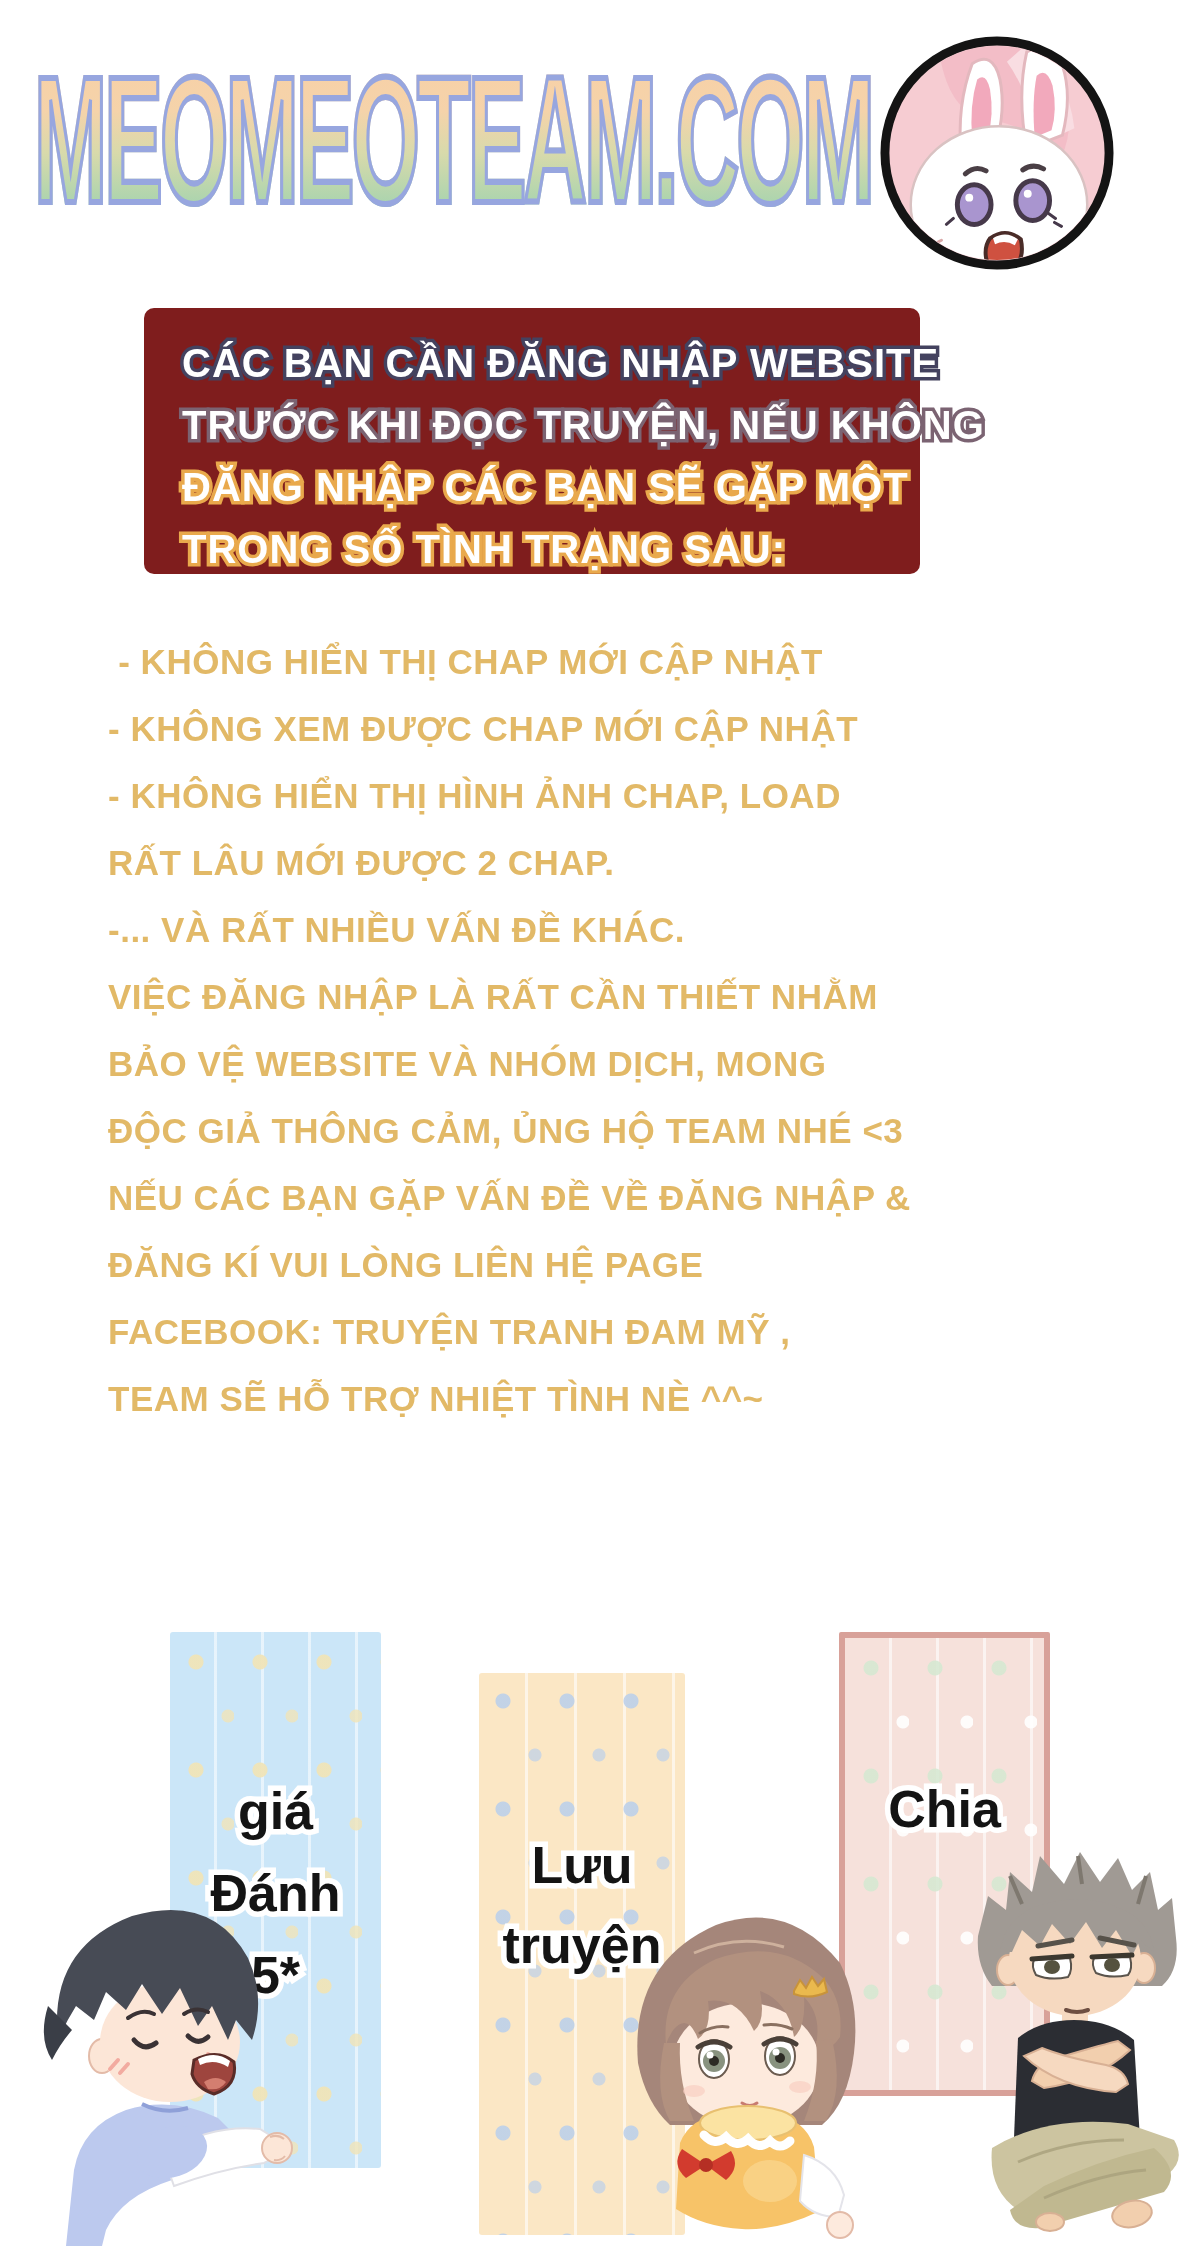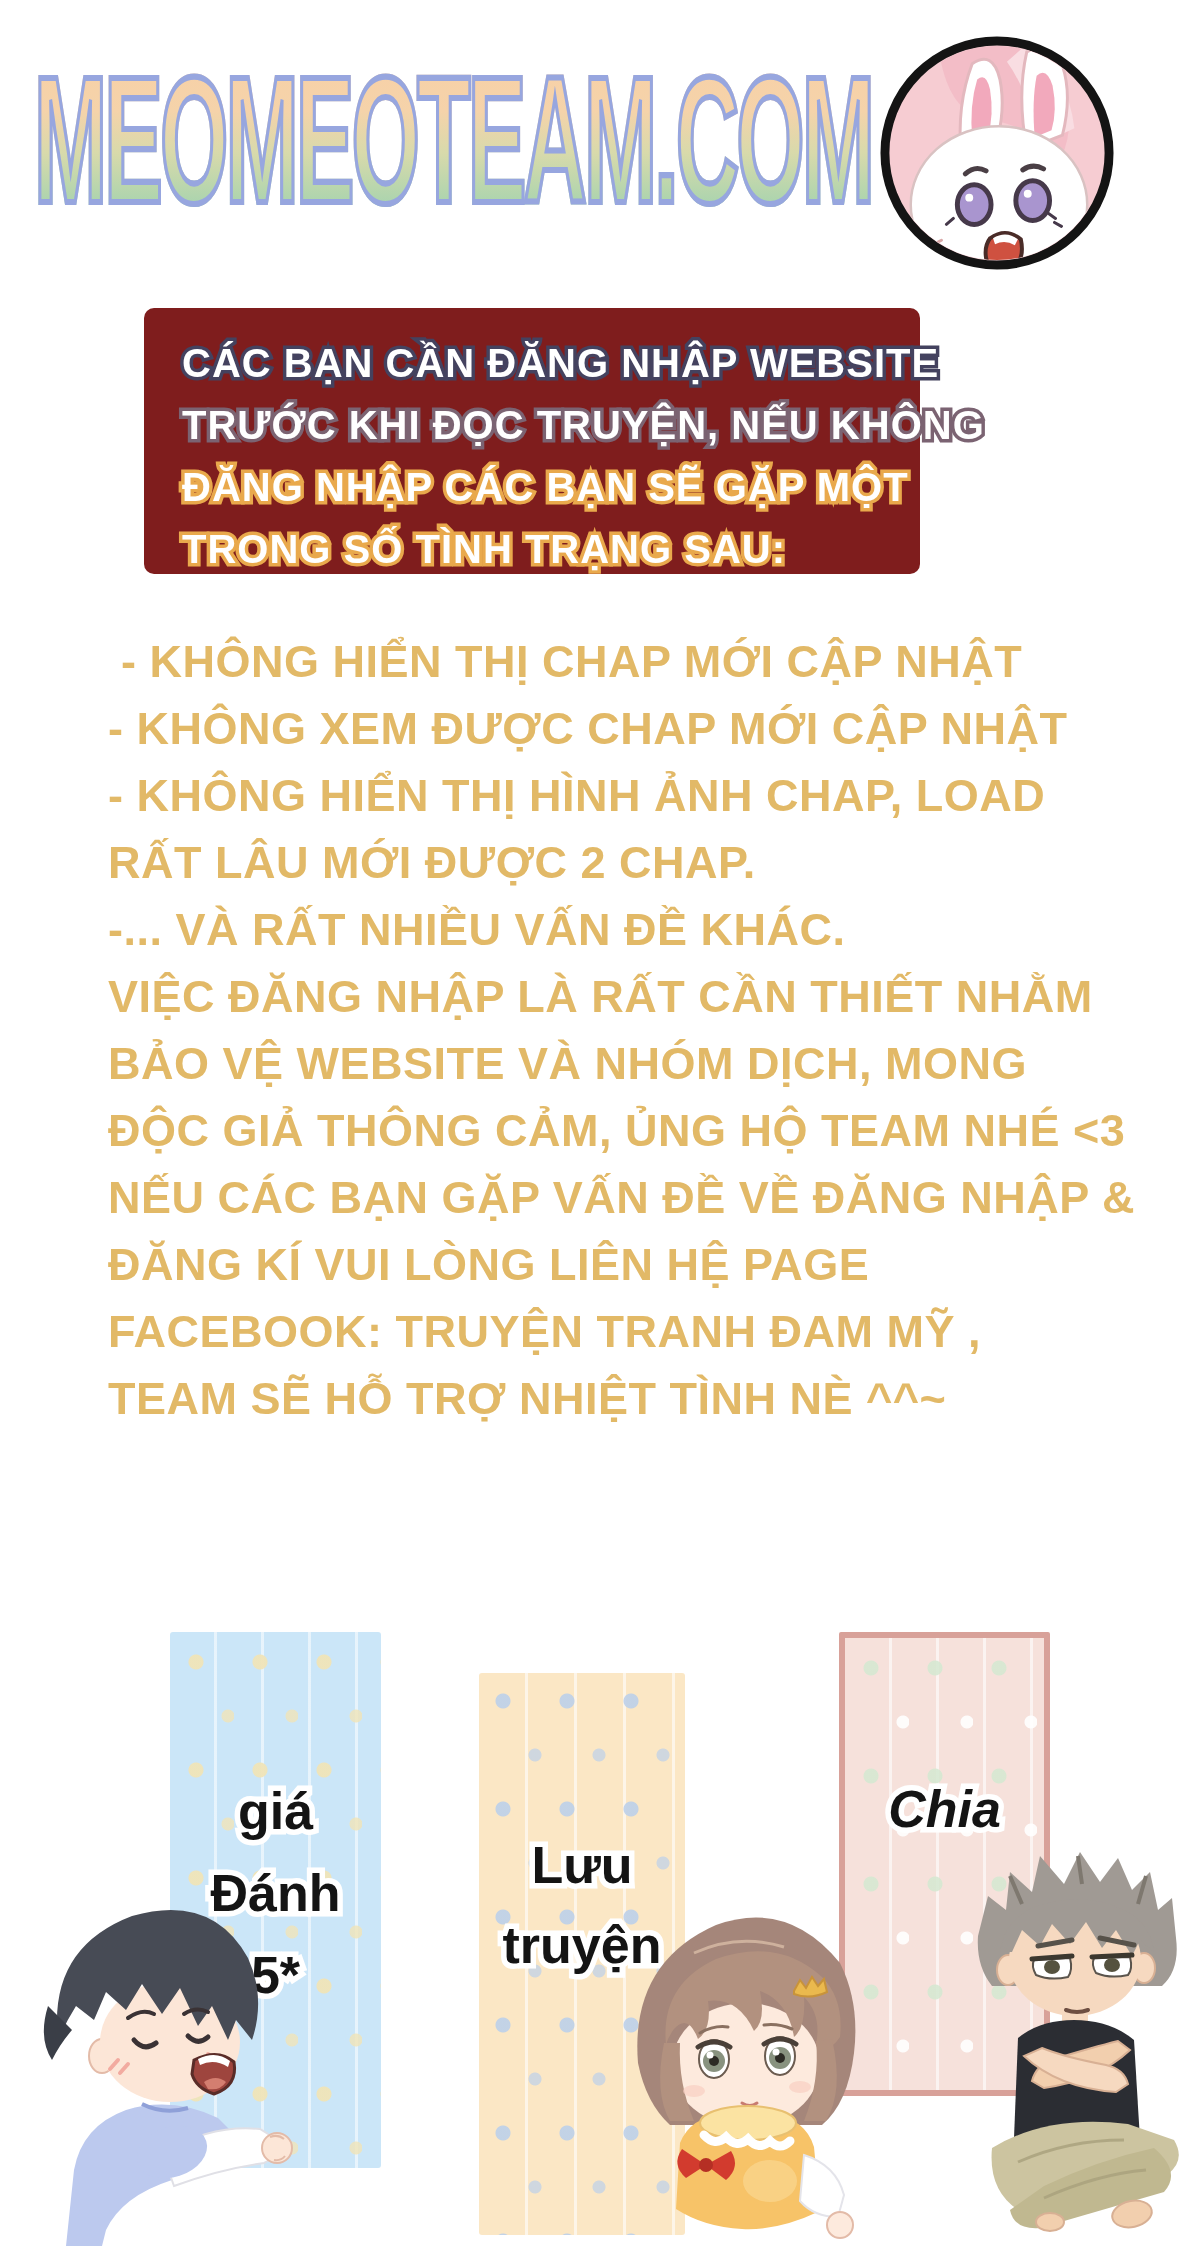--- a/index.html
+++ b/index.html
@@ -30,21 +30,21 @@
     font-weight:700; font-size:40px; line-height:62px; color:#ffffff;
     letter-spacing:1px; white-space:pre; paint-order:stroke fill;
   }
   .n1 { -webkit-text-stroke:7px #44425f; }
   .n2 { -webkit-text-stroke:7px #7b6372; }
   .n3 { -webkit-text-stroke:7px #e9a94c; }
 
   
   .body-text { position:absolute; left:108px; top:628px; width:1050px; }
   .body-line {
-    font-size:45px; font-weight:700; color:#e2b967; line-height:67px;
+    font-size:35px; font-weight:700; color:#e2b967; line-height:67px;
     white-space:pre; letter-spacing:0.5px;
   }
 
   
   .card { position:absolute; border-radius:3px; }
   .card-rate {
     left:170px; top:1632px; width:211px; height:536px;
     background-color:#cbe6f8;
     background-image:
       radial-gradient(circle at 26px 30px, rgba(240,228,184,.95) 7px, transparent 8px),
@@ -64,21 +64,20 @@
   }
   .card-share {
     left:839px; top:1632px; width:211px; height:464px;
     border:6px solid #d8a199; box-sizing:border-box; border-radius:2px;
     background-color:#f6e1db;
     background-image:
       radial-gradient(circle at 26px 30px, rgba(214,232,210,.9) 7px, transparent 8px),
       radial-gradient(circle at 58px 84px, rgba(255,255,255,.9) 6px, transparent 7px),
       repeating-linear-gradient(90deg, transparent 0 44px, rgba(255,255,255,.6) 44px 47px);
     background-size:64px 108px, 64px 108px, auto;
-    font-style:italic;
   }
   .card-label {
     position:absolute; left:0; width:100%; text-align:center; font-weight:700;
     color:#141414; -webkit-text-stroke:11px #ffffff; paint-order:stroke fill;
   }
   .card-rate  .card-label { top:138px; font-size:52px; line-height:82px; }
   .card-save  .card-label { top:152px; font-size:52px; line-height:80px; }
   .card-share .card-label { top:128px; font-size:52px; line-height:86px; }
 
   .chibi { position:absolute; z-index:3; }

